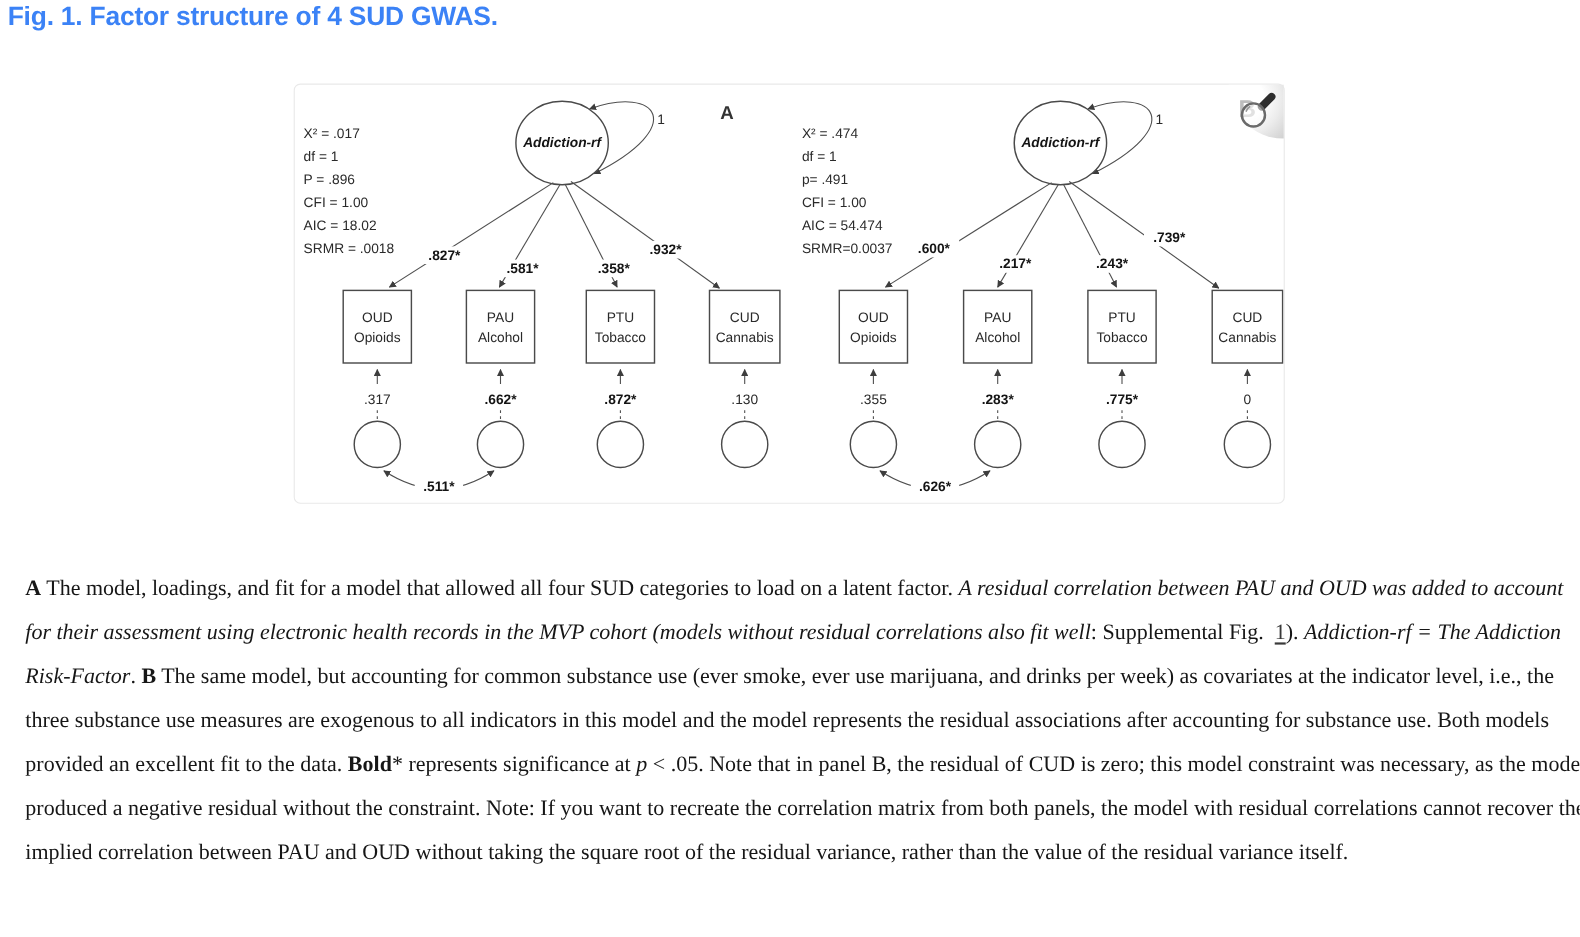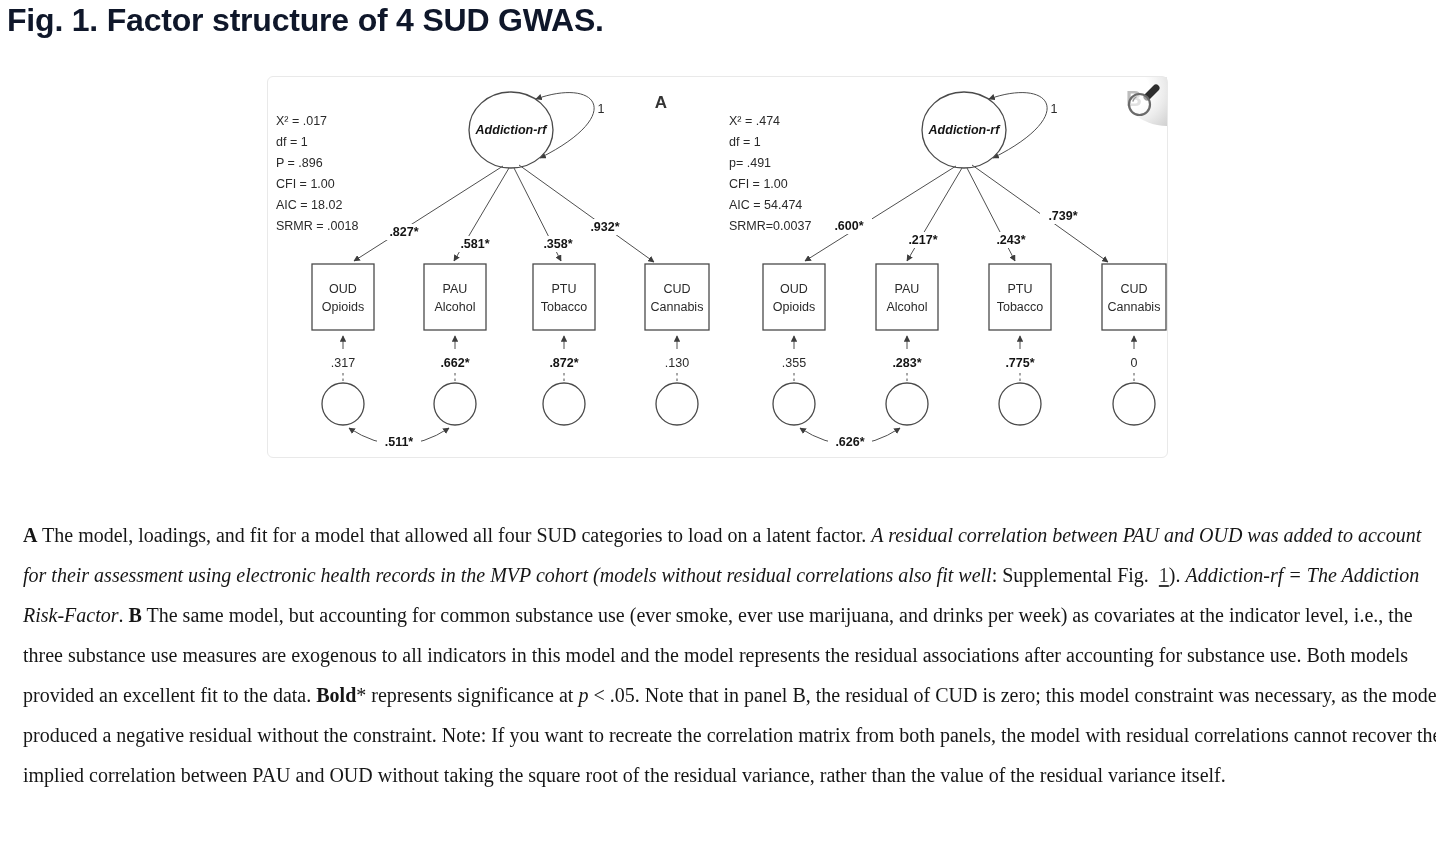--- a/index.html
+++ b/index.html
@@ -4,21 +4,21 @@
 <style>
   * { box-sizing: border-box; }
   html, body { margin: 0; padding: 0; background: #ffffff; }
   body {
     width: 1436px; height: 852px; position: relative;
     font-family: "Liberation Sans", sans-serif; color: #1a1a1a;
   }
   .title {
     position: absolute; left: 7px; top: 2px; margin: 0;
     font-family: "Liberation Sans", sans-serif;
-    font-size: 32px; font-weight: 700; letter-spacing: -0.2px; color: #0f172a;
+    font-size: 24px; font-weight: 700; letter-spacing: -0.2px; color: #3b82f6;
   }
   .figure-box {
     position: absolute; left: 267px; top: 76px; width: 901px; height: 382px;
     background: #ffffff; border: 1px solid #e9e9e9; border-radius: 6px;
   }
   .figure-box svg.diagram { position: absolute; left: 0; top: 0; }
   .dg-text { font-family: "Liberation Sans", sans-serif; font-size: 12.5px; fill: #2a2a2a; }
   .dg-bold { font-weight: bold; fill: #141414; }
   .dg-italic { font-style: italic; }
   .dg-panel-letter { font-size: 17px; font-weight: 600; fill: #333; }

